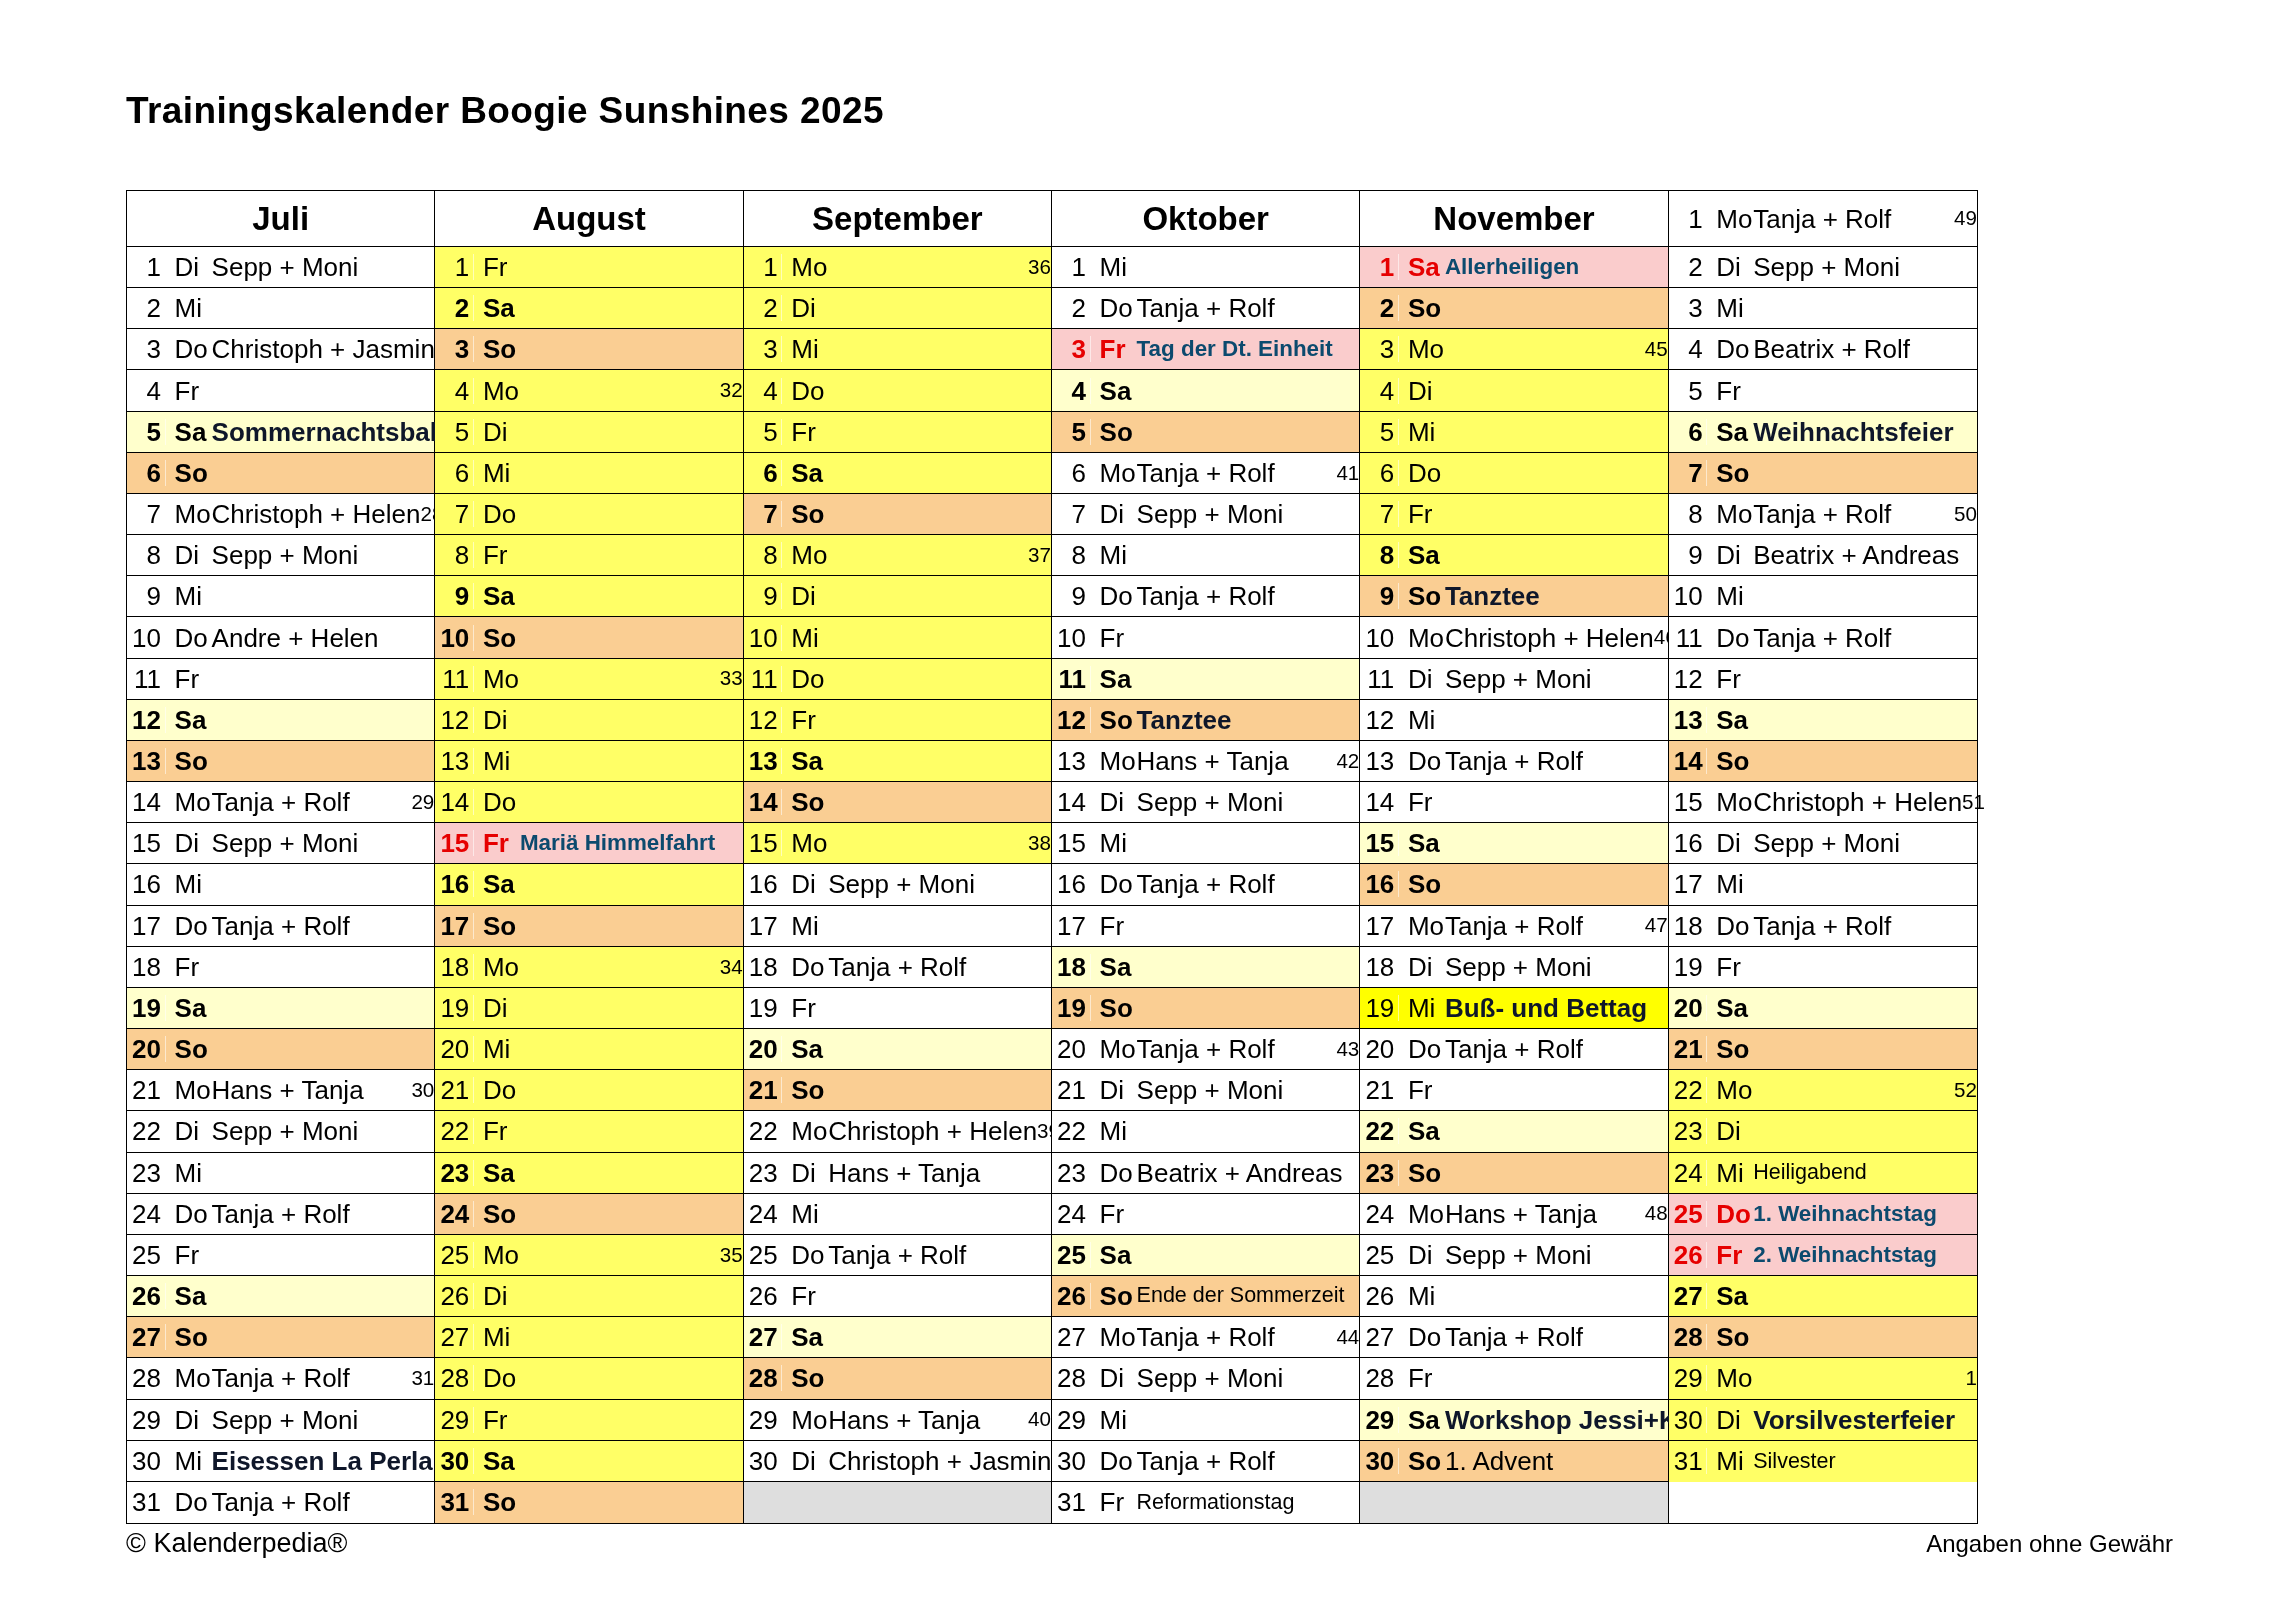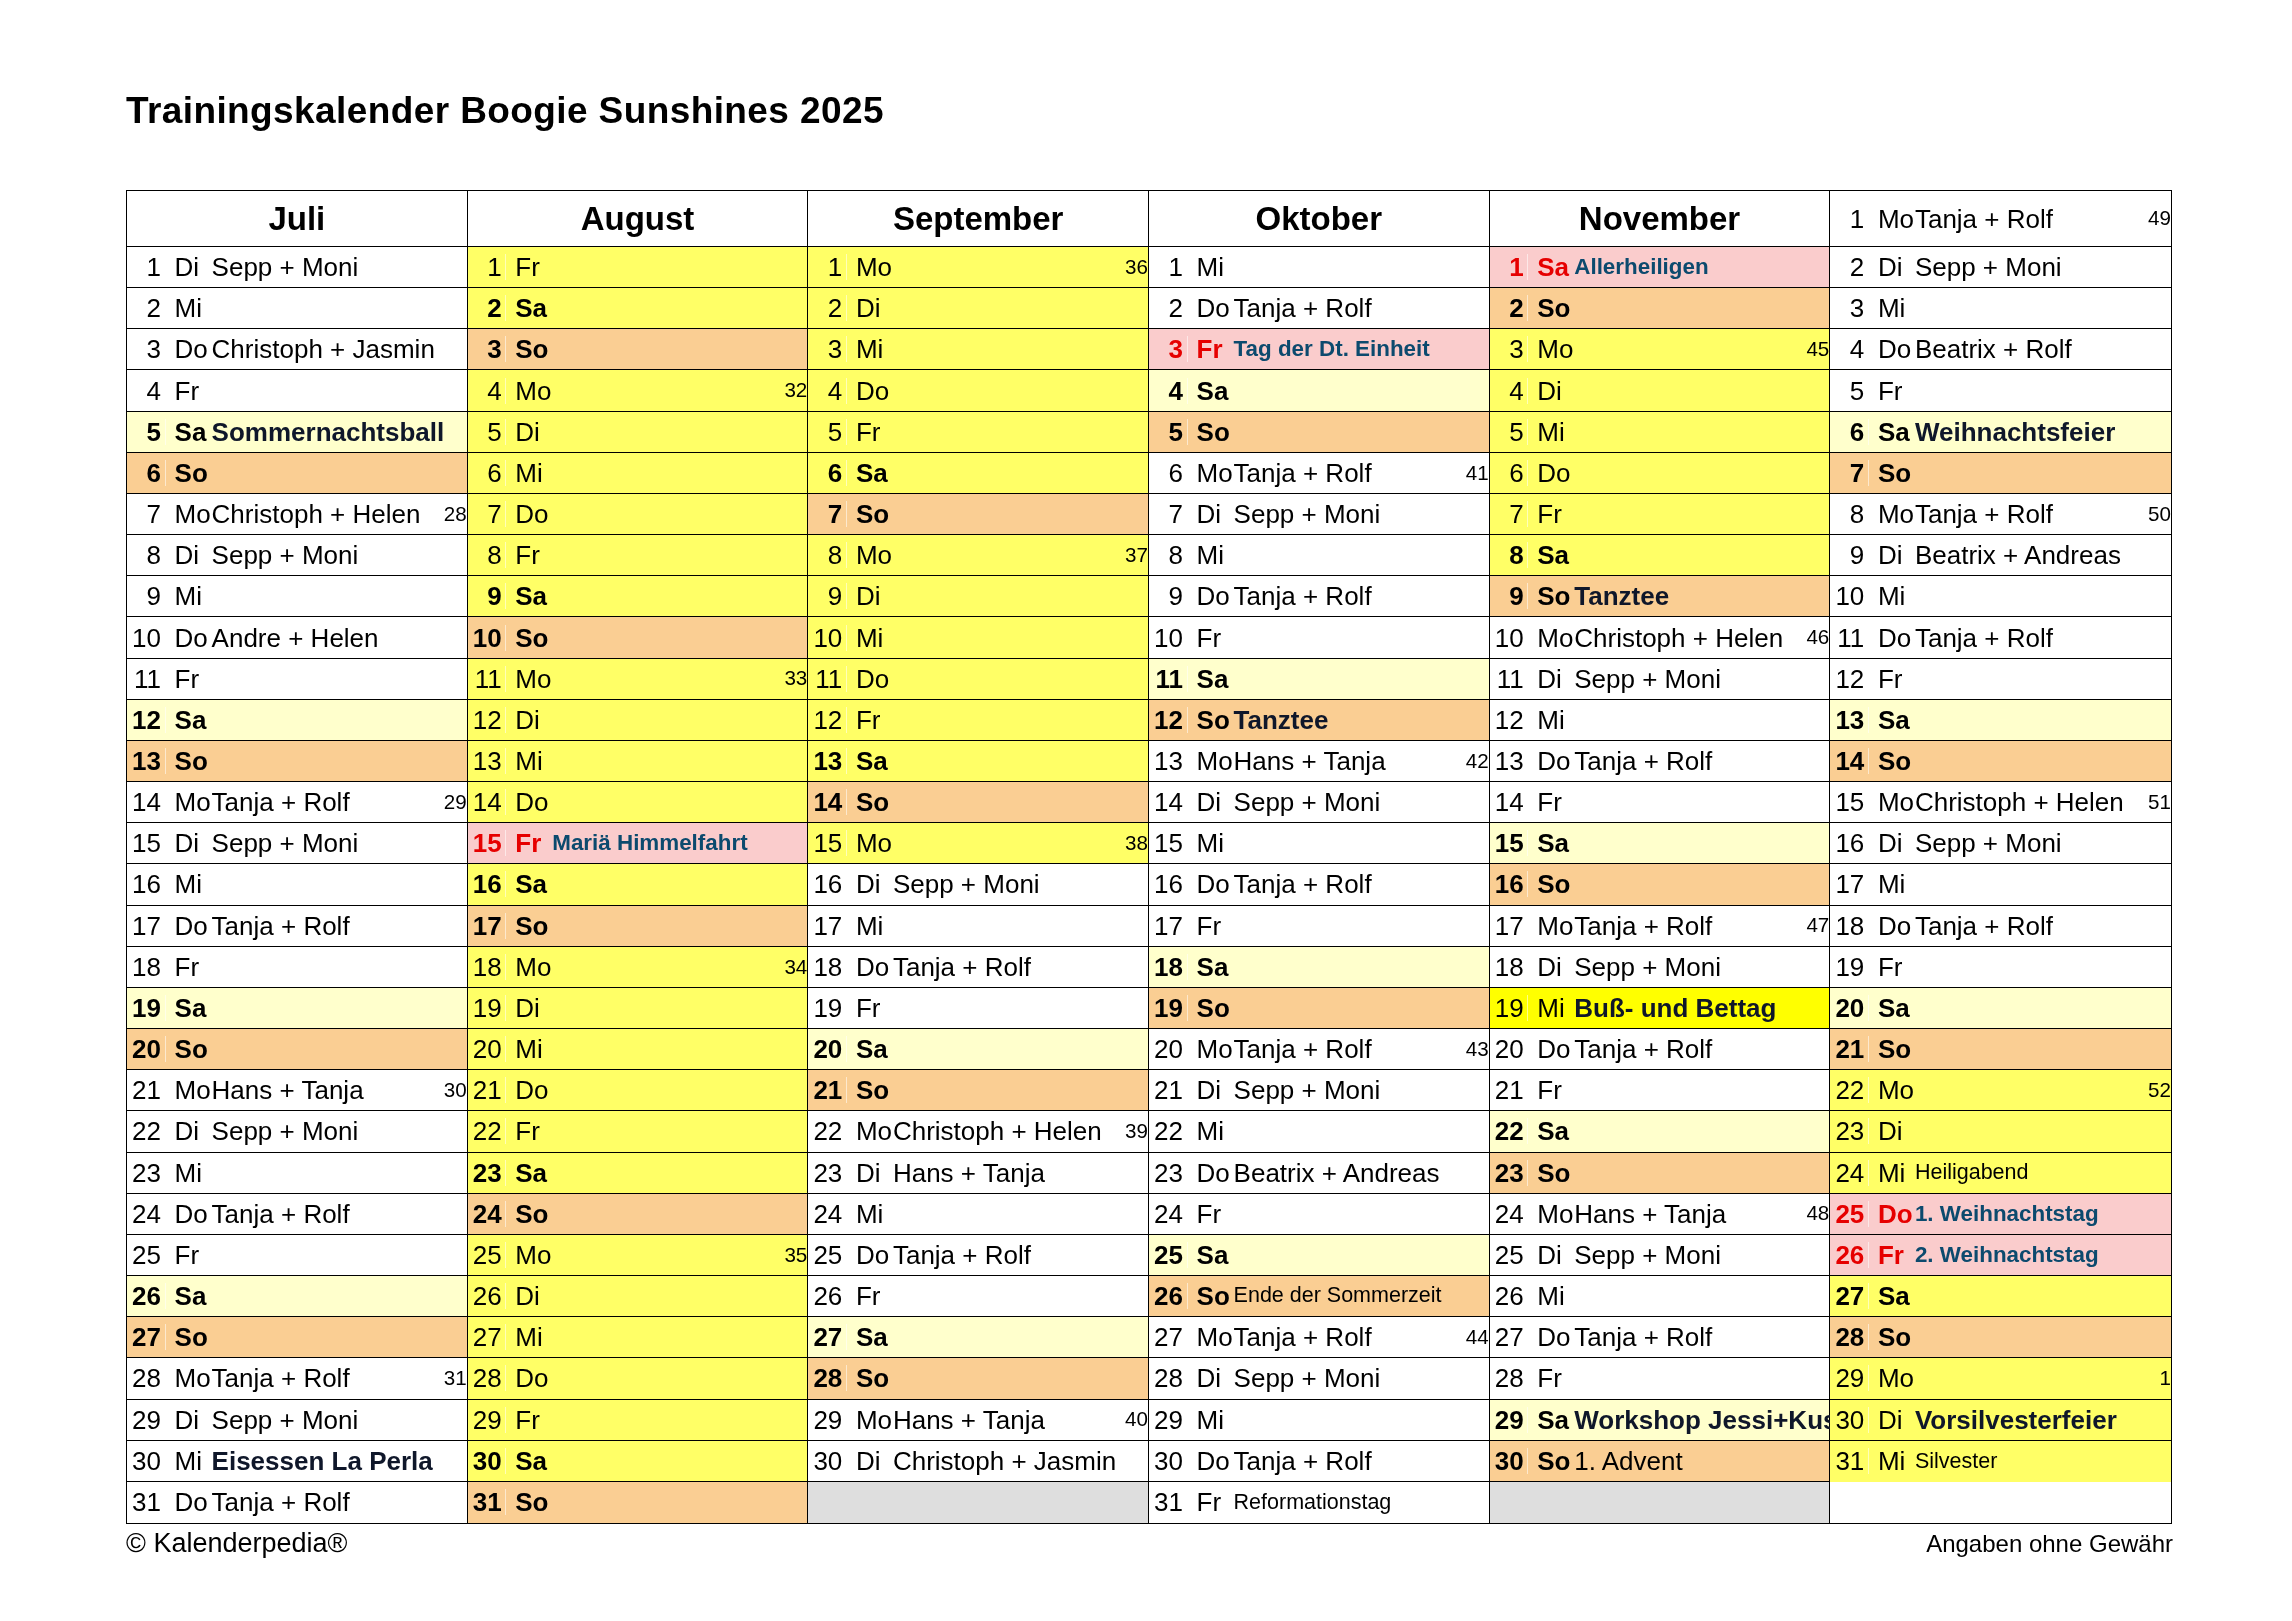--- a/index.html
+++ b/index.html
@@ -5,21 +5,21 @@
   html,body{margin:0;padding:0;}
   body{
     width:2293px;height:1621px;background:#ffffff;position:relative;
     font-family:"Liberation Sans","DejaVu Sans",sans-serif;color:#000;
   }
   .page-title{
     position:absolute;left:126px;top:90px;
     font-size:37px;font-weight:bold;letter-spacing:0.4px;
   }
   .calendar{
-    position:absolute;left:126px;top:190px;width:2046px;height:1334px;
+    position:absolute;left:126px;top:190px;width:1852px;height:1334px;
     border:1.8px solid #000;box-sizing:border-box;background:#fff;
     display:grid;grid-template-columns:repeat(6,1fr);
   }
   .month-col{
     border-right:1.3px solid #000;box-sizing:border-box;min-width:0;
     display:grid;grid-template-rows:56px repeat(31,1fr);
   }
   .month-col:last-child{border-right:none;}
   .month-header{
     border-bottom:1.3px solid #000;display:flex;align-items:center;justify-content:center;

